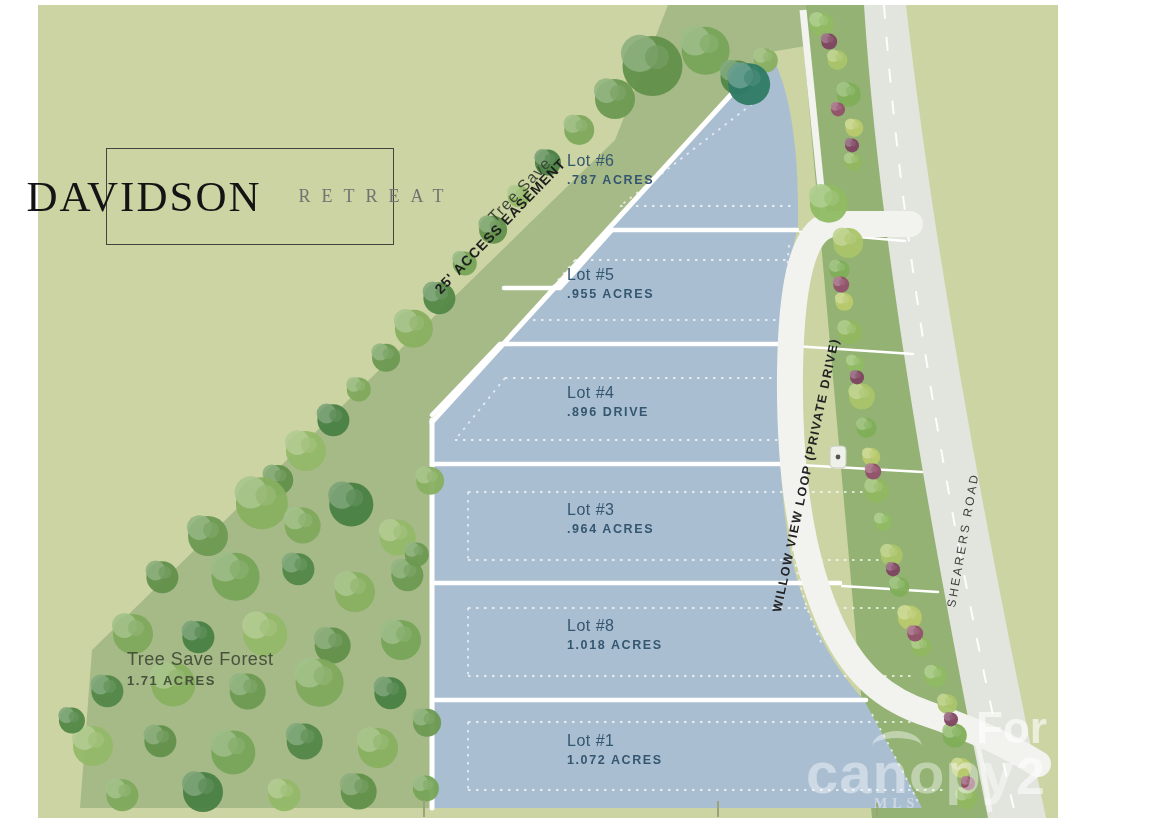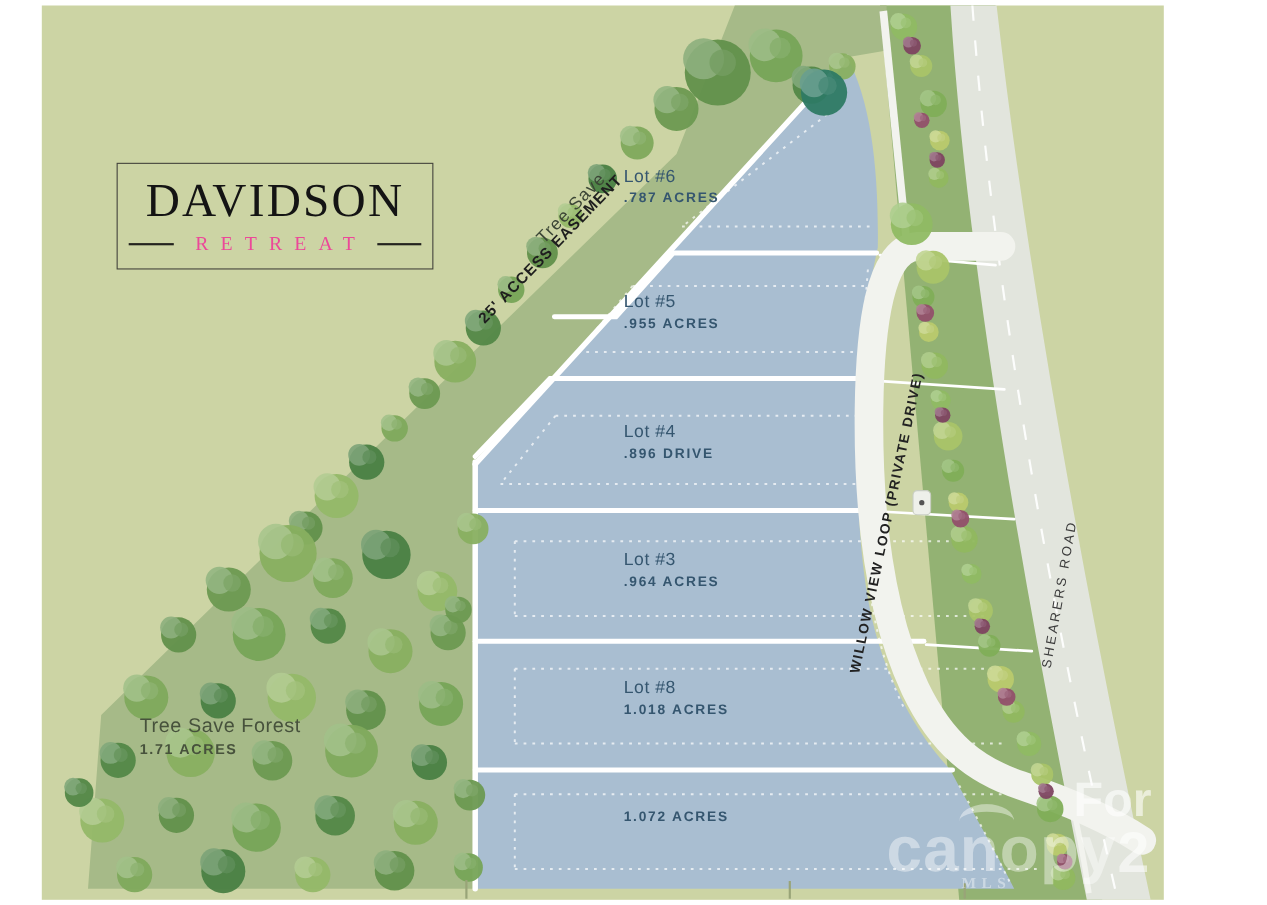--- a/index.html
+++ b/index.html
@@ -6,28 +6,28 @@
   .stage{position:relative;width:1152px;height:823px;background:#fff;overflow:hidden;
          font-family:"Liberation Sans",sans-serif;}
   .stage svg{position:absolute;left:0;top:0;}
   .lbl{position:absolute;}
   
   .lot-label{left:567px;width:220px;color:var(--label-navy,#35566f);}
   .lot-name{font-size:16px;letter-spacing:.5px;}
   .lot-acres{font-size:12.5px;font-weight:bold;letter-spacing:1.6px;margin-top:3px;}
   
   .logo{position:absolute;left:106px;top:148px;width:286px;height:95px;
-        border:1.5px solid #44443c;display:flex;flex-direction:column;
+        border:1.5px solid #44443c;display:flex;flex-direction:row;
         align-items:center;justify-content:center;gap:7px;}
   .logo-title{font-family:"Liberation Serif",serif;font-size:43px;letter-spacing:2px;
               color:#141414;line-height:1;}
   .logo-sub{display:flex;align-items:center;gap:9px;width:100%;padding:0 10px;box-sizing:border-box;}
   .logo-rule{flex:1;height:2px;background:#23231f;}
   .logo-subtext{font-family:"Liberation Serif",serif;font-size:18px;letter-spacing:11px;
-                color:#ec4899;white-space:nowrap;text-indent:11px;}
+                color:#737373;white-space:nowrap;text-indent:11px;}
   
   .rot{position:absolute;transform:translate(-50%,-50%) rotate(-46deg);white-space:nowrap;}
   .easement-1{font-size:16px;color:#3c4636;letter-spacing:1px;}
   .easement-2{font-size:14px;font-weight:bold;color:#1e1e1e;letter-spacing:1px;}
   .road-loop{transform:translate(-50%,-50%) rotate(-78deg);font-size:12.5px;font-weight:bold;
              color:#222;letter-spacing:1.5px;}
   .road-main{transform:translate(-50%,-50%) rotate(-80deg);font-size:12px;color:#3c3c3c;
              letter-spacing:2.5px;}
   .note-red{left:567px;width:220px;font-family:"Liberation Serif",serif;font-size:16px;
             color:var(--note-red,#e11d26);}
@@ -386,20 +386,21 @@
   </div>
   <div class="lbl lot-label" style="top:501px;">
     <div class="lot-name">Lot #3</div>
     <div class="lot-acres">.964 ACRES</div>
   </div>
   <div class="lbl lot-label" style="top:617px;">
     <div class="lot-name">Lot #8</div>
     <div class="lot-acres">1.018 ACRES</div>
   </div>
   <div class="lbl lot-label" style="top:732px;">
+    <div class="lot-name">Lot #1</div>
     <div class="lot-acres">1.072 ACRES</div>
   </div>
 
   <div class="lbl forest-label" style="top:649px;">
     <div class="forest-name">Tree Save Forest</div>
     <div class="forest-acres">1.71 ACRES</div>
   </div>
 
   <div class="rot road-loop" style="left:806px;top:475px;">WILLOW VIEW LOOP  (PRIVATE DRIVE)</div>
   <div class="rot road-main" style="left:963px;top:540px;">SHEARERS ROAD</div>

